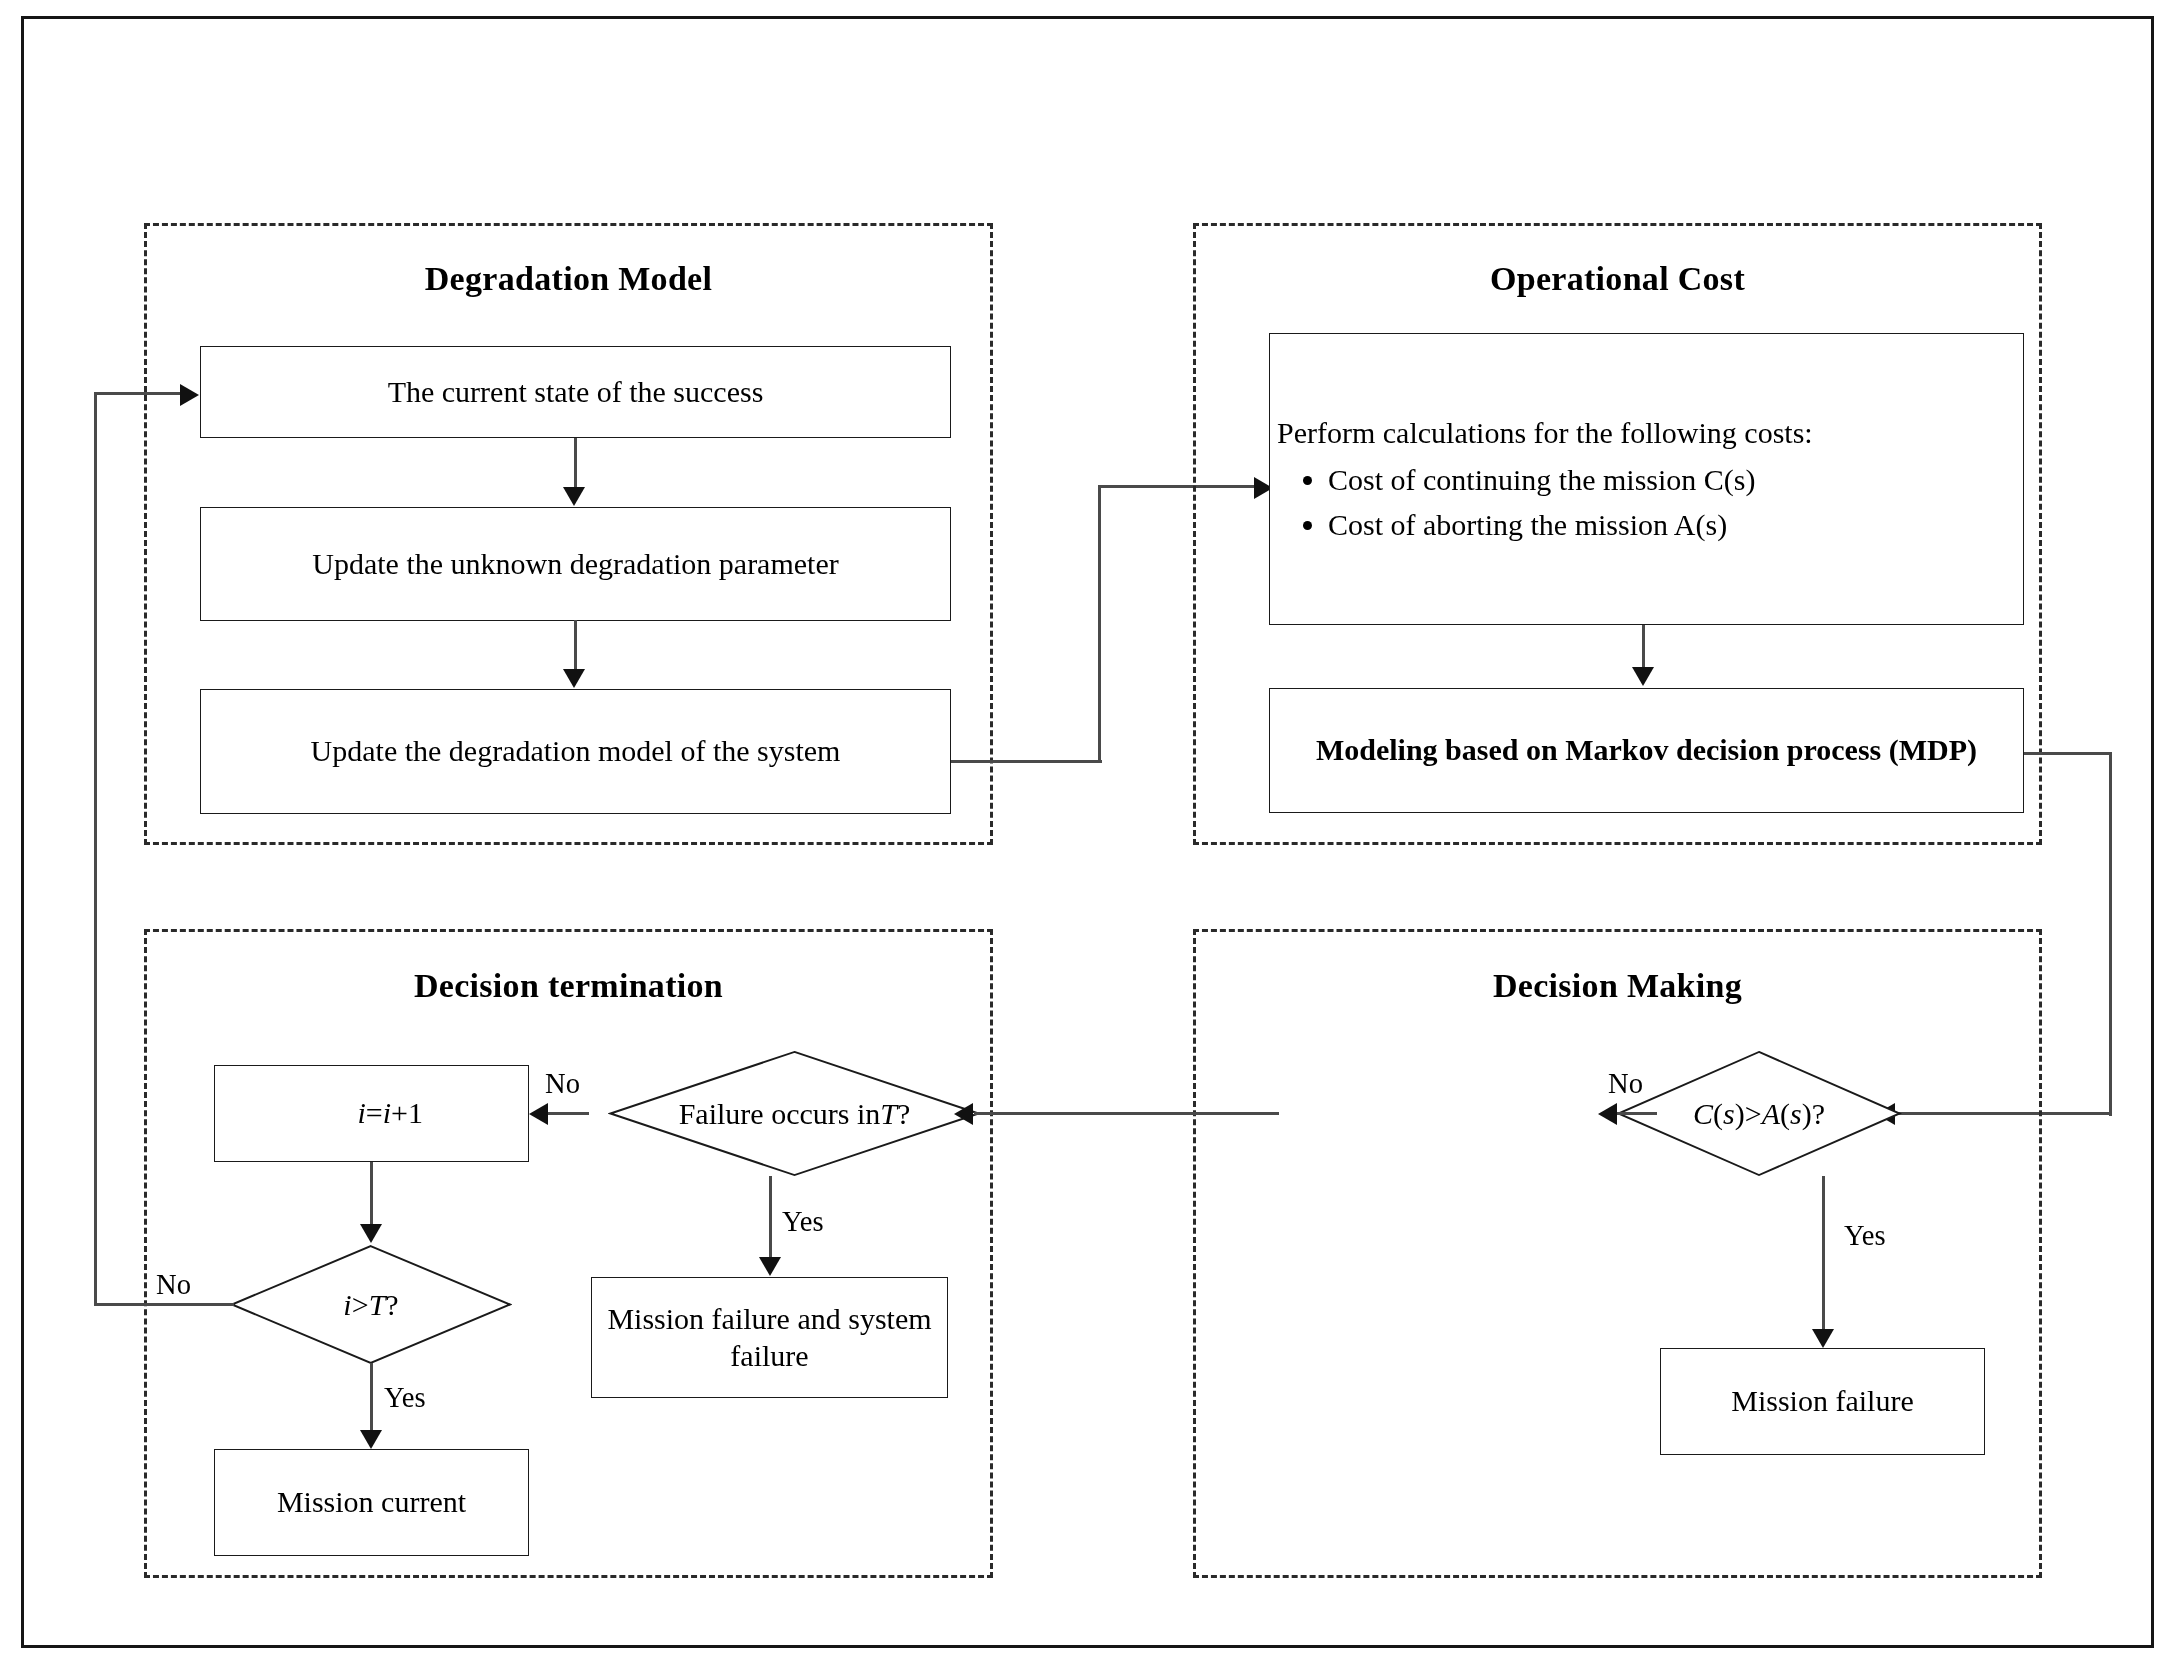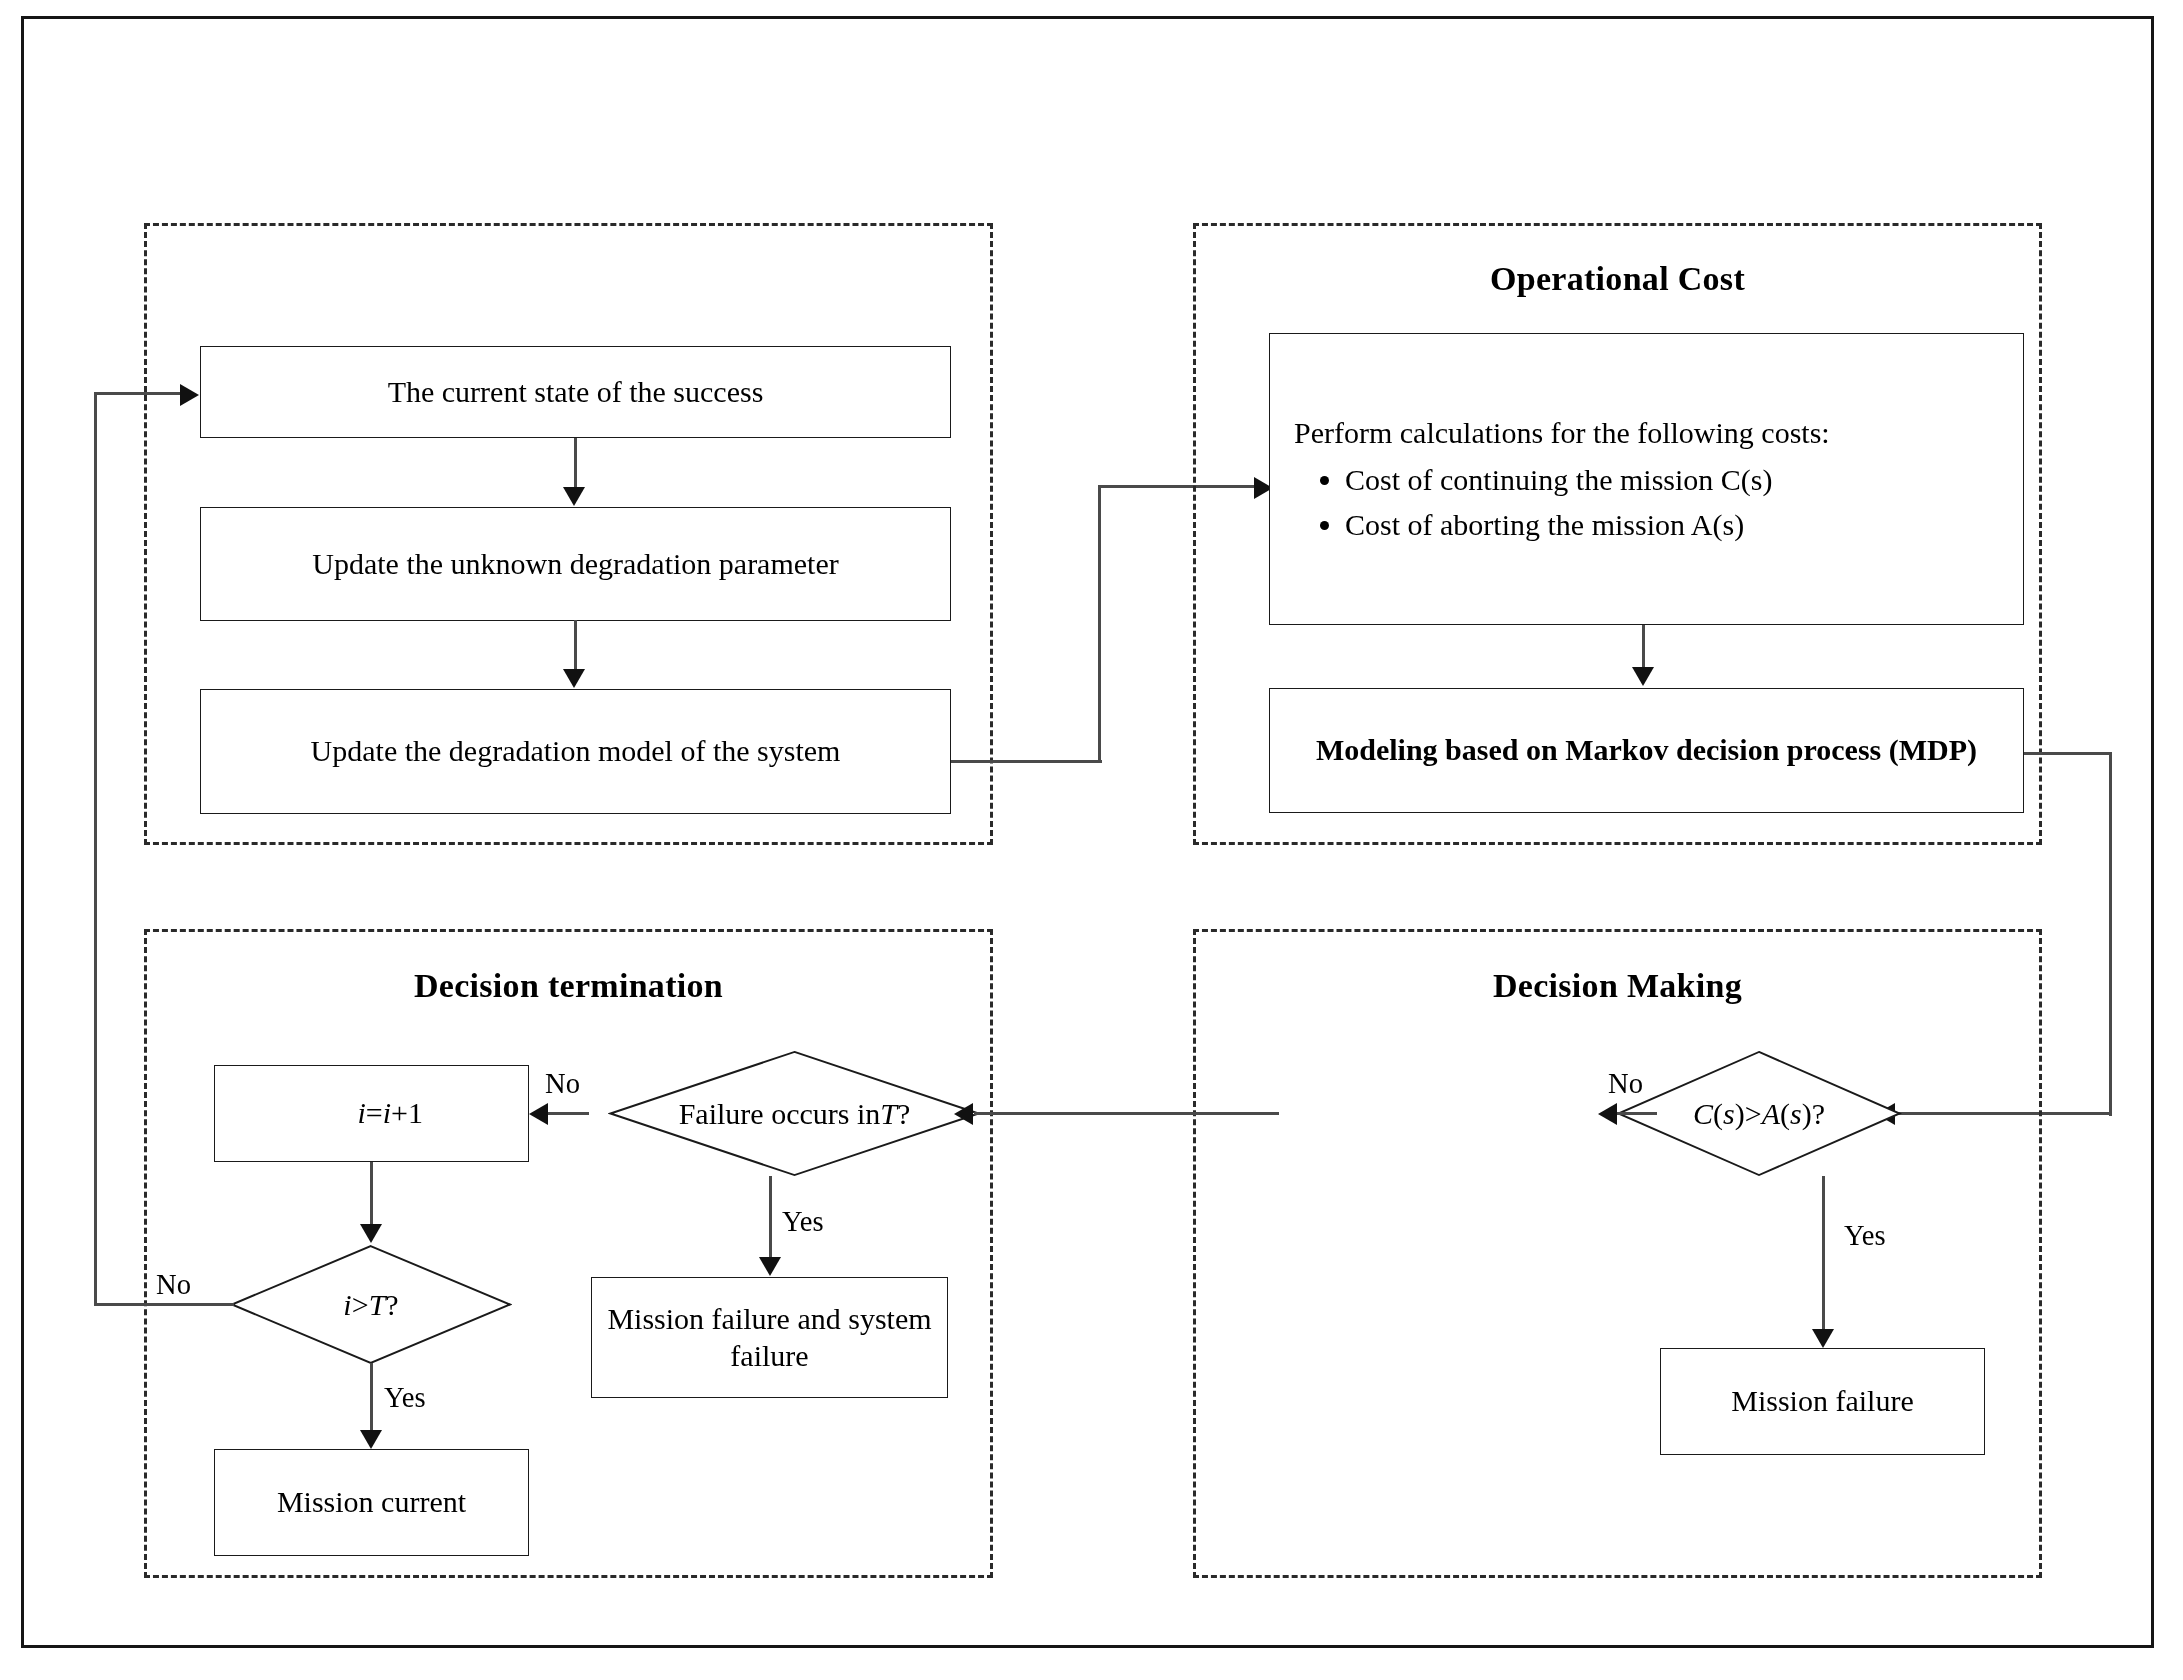--- a/index.html
+++ b/index.html
@@ -10,21 +10,21 @@
 
   .panel{position:absolute;border:3.2px dashed #2a2a2a;box-sizing:border-box;background:transparent;}
 
   .panel-title{position:absolute;font-weight:bold;font-size:34px;letter-spacing:0.3px;text-align:center;white-space:nowrap;}
 
   .main-title{position:absolute;font-weight:bold;font-size:38px;text-align:center;width:100%;top:104px;left:0;letter-spacing:0.3px;}
 
   .pbox{position:absolute;border:1.9px solid #1a1a1a;box-sizing:border-box;background:#fff;
         display:flex;align-items:center;justify-content:center;text-align:center;
         font-size:30px;line-height:1.22;padding:2.6px 6.5px;}
-  .pbox.left-align{justify-content:flex-start;text-align:left;padding-left:24px;}
+  .pbox.left-align{justify-content:flex-start;text-align:left;padding-left:7px;}
 
   .diamond{position:absolute;}
   .diamond svg{position:absolute;left:0;top:0;}
   .diamond .dlabel{position:absolute;left:0;top:0;width:100%;height:100%;
       display:flex;align-items:center;justify-content:center;font-size:30px;white-space:nowrap;}
 
   .edge{position:absolute;background:#4a4a4a;}
   .edge.h{height:3.2px;}
   .edge.v{width:3.2px;}
 
@@ -42,20 +42,21 @@
   i.mvar{font-style:italic;}
 </style>
 </head>
 <body>
 
 <div id="stage">
   <div class="outer-frame"></div>
 
 
   <div class="panel" style="left:144px;top:223px;width:849px;height:622px;"></div>
+  <div class="panel-title" style="left:144px;top:260px;width:849px;">Degradation Model</div>
 
   <div class="pbox" style="left:200px;top:346px;width:751px;height:92px;">The current state of the success</div>
 
   <div class="edge v" style="left:574px;top:438px;height:52px;"></div>
   <div class="arrow down" style="left:563px;top:487px;"></div>
 
   <div class="pbox" style="left:200px;top:507px;width:751px;height:114px;">Update the unknown degradation parameter</div>
 
   <div class="edge v" style="left:574px;top:620px;height:52px;"></div>
   <div class="arrow down" style="left:563px;top:669px;"></div>

